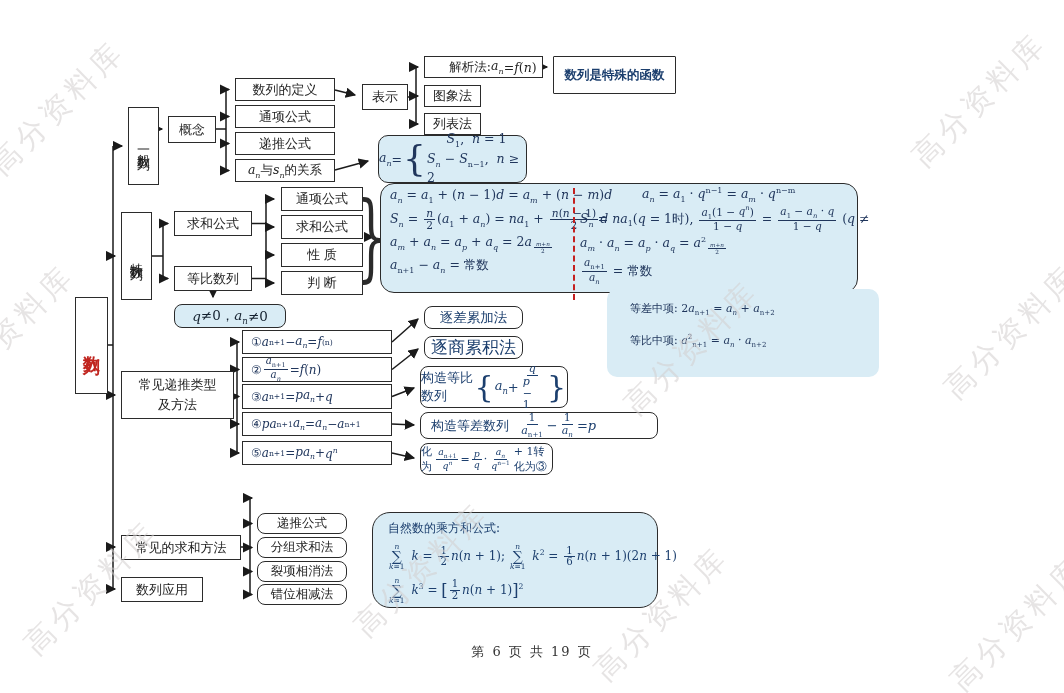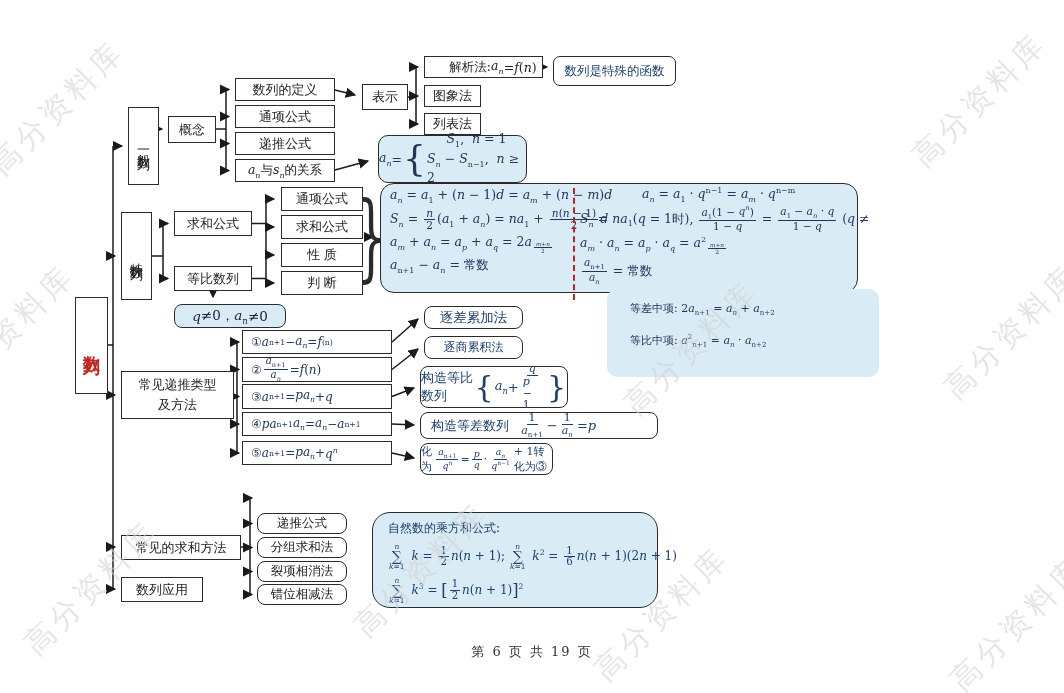--- a/index.html
+++ b/index.html
@@ -109,21 +109,21 @@
   <div class="box vbox" style="left:128px;top:107px;width:31px;height:78px;font-size:13px;">一般数列</div>
   <div class="box" style="left:168px;top:116px;width:48px;height:27px;">概念</div>
   <div class="box" style="left:235px;top:78px;width:100px;height:23px;">数列的定义</div>
   <div class="box" style="left:235px;top:105px;width:100px;height:23px;">通项公式</div>
   <div class="box" style="left:235px;top:132px;width:100px;height:23px;">递推公式</div>
   <div class="box formula" style="left:235px;top:159px;width:100px;height:23px;font-size:12.5px;color:#1f1f1f;"><i>a<sub>n</sub></i>与<i>s<sub>n</sub></i>的关系</div>
   <div class="box" style="left:362px;top:84px;width:46px;height:26px;">表示</div>
   <div class="box formula" style="left:424px;top:56px;width:119px;height:22px;font-size:12.5px;color:#1f1f1f;padding-left:19px;">解析法: <i>a<sub>n</sub></i>=<i>f</i>(<i>n</i>)</div>
   <div class="box" style="left:424px;top:85px;width:57px;height:22px;">图象法</div>
   <div class="box" style="left:424px;top:113px;width:57px;height:22px;">列表法</div>
-  <div class="box round navy" style="left:553px;top:56px;width:123px;height:30px;border-radius:7px;font-size:12.5px;">数列是特殊的函数</div>
+  <div class="box round navy" style="left:553px;top:56px;width:123px;height:38px;border-radius:1px;font-size:12.5px;font-weight:bold;">数列是特殊的函数</div>
   <div class="box blue formula" style="left:378px;top:135px;width:149px;height:48px;border-radius:10px;font-size:12.5px;"><i>a<sub>n</sub></i> = <span class="cb big">{</span><span class="cases">
         <span><i>S</i><sub>1</sub>,&nbsp;&nbsp;<i>n</i> = 1</span>
         <span><i>S<sub>n</sub></i> − <i>S</i><sub>n−1</sub>,&nbsp;&nbsp;<i>n</i> ≥ 2</span>
       </span></div>
 
   <div class="box vbox" style="left:121px;top:212px;width:31px;height:88px;">特殊数列</div>
   <div class="box" style="left:174px;top:211px;width:78px;height:25px;">求和公式</div>
   <div class="box" style="left:174px;top:266px;width:78px;height:25px;">等比数列</div>
   <div class="box" style="left:281px;top:187px;width:82px;height:24px;">通项公式</div>
   <div class="box" style="left:281px;top:215px;width:82px;height:24px;">求和公式</div>
@@ -179,21 +179,21 @@
   <div class="box formula left" style="left:242px;top:330px;width:150px;height:24px;padding-left:8px;font-size:12px;">① <i>a</i><sub>n+1</sub> − <i>a<sub>n</sub></i> = <i>f</i><sub>(n)</sub></div>
   <div class="box formula left" style="left:242px;top:357px;width:150px;height:25px;padding-left:8px;font-size:12px;">② <span class="fr">
         <span class="nu"><i>a</i><sub>n+1</sub></span>
         <span class="de"><i>a<sub>n</sub></i></span>
       </span> = <i>f</i> (<i>n</i>)</div>
   <div class="box formula left" style="left:242px;top:384px;width:150px;height:25px;padding-left:8px;font-size:12px;">③ <i>a</i><sub>n+1</sub> = <i>pa<sub>n</sub></i> + <i>q</i></div>
   <div class="box formula left" style="left:242px;top:412px;width:150px;height:24px;padding-left:8px;font-size:12px;">④ <i>pa</i><sub>n+1</sub><i>a<sub>n</sub></i> = <i>a<sub>n</sub></i> − <i>a</i><sub>n+1</sub></div>
   <div class="box formula left" style="left:242px;top:441px;width:150px;height:24px;padding-left:8px;font-size:12px;">⑤ <i>a</i><sub>n+1</sub> = <i>pa<sub>n</sub></i> + <i>q<sup>n</sup></i></div>
 
   <div class="box round navy" style="left:424px;top:306px;width:99px;height:23px;font-size:13.5px;">逐差累加法</div>
-  <div class="box round navy" style="left:424px;top:336px;width:99px;height:23px;font-size:12px;">逐商累积法</div>
+  <div class="box round navy" style="left:424px;top:336px;width:99px;height:23px;font-size:17px;">逐商累积法</div>
   <div class="box round navy formula" style="left:420px;top:366px;width:148px;height:42px;font-size:13px;color:#1c3f6e;">构造等比数列<span class="cb">{</span><i>a<sub>n</sub></i> + <span class="fr">
         <span class="nu"><i>q</i></span>
         <span class="de"><i>p</i> − 1</span>
       </span><span class="cb">}</span></div>
   <div class="box round navy formula left" style="left:420px;top:412px;width:238px;height:27px;font-size:13px;padding-left:10px;color:#1c3f6e;">构造等差数列&nbsp;&nbsp;<span class="fr">
         <span class="nu">1</span>
         <span class="de"><i>a</i><sub>n+1</sub></span>
       </span> − <span class="fr">
         <span class="nu">1</span>
         <span class="de"><i>a<sub>n</sub></i></span>

